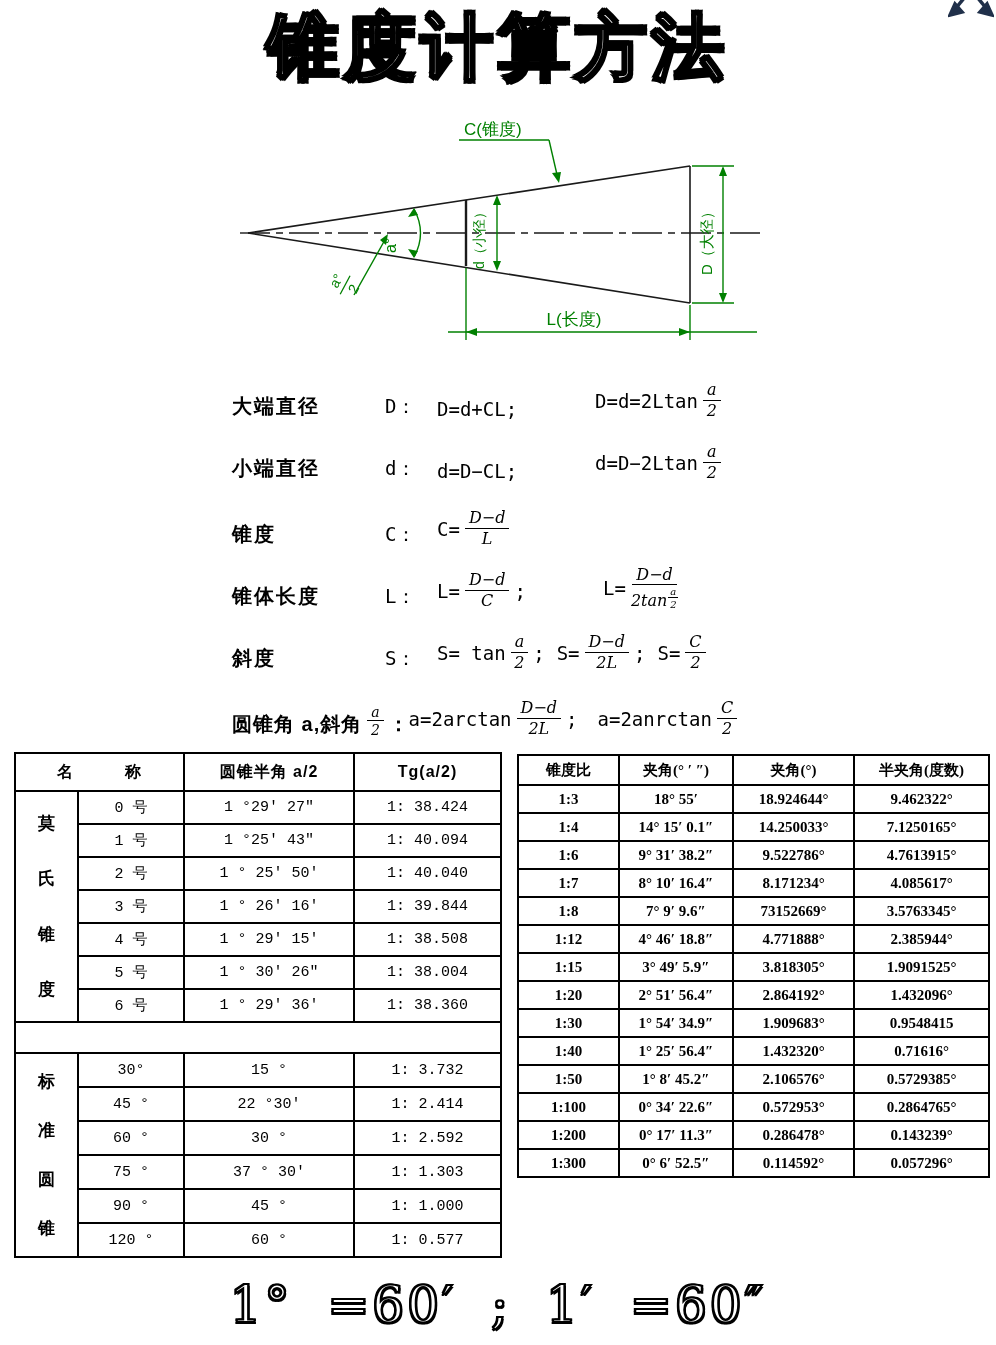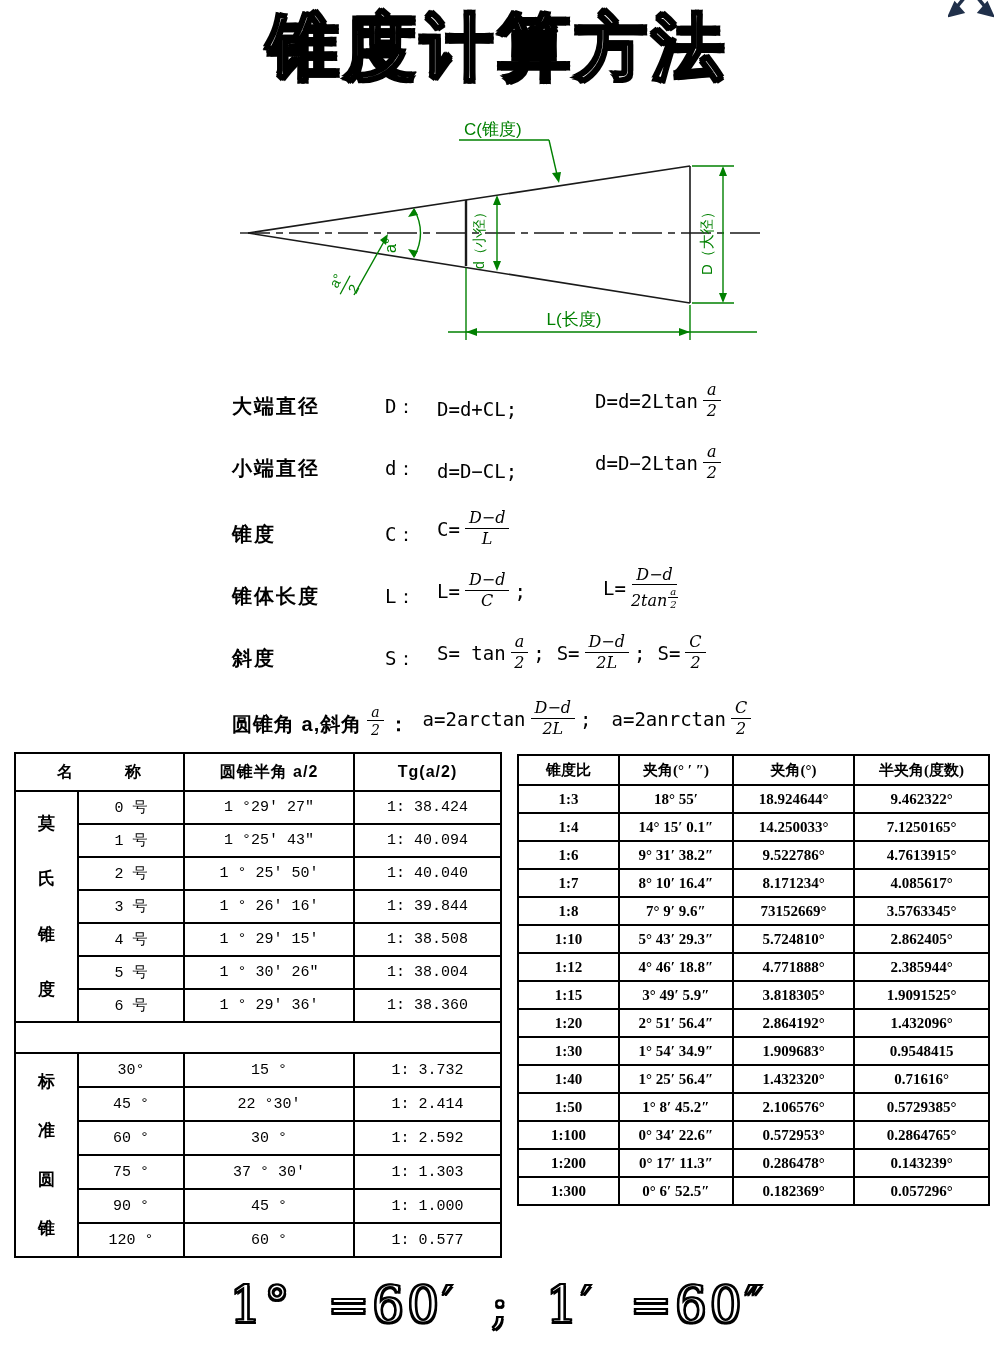--- a/index.html
+++ b/index.html
@@ -225,21 +225,21 @@
   </span>
 </div>
 
 <div class="frow" style="top:680px;height:58px">
   <span style="font-size:20px;font-weight:bold;letter-spacing:1px">圆锥角 a,斜角</span>
   <span class="frac" style="font-size:14px">
     <span class="num">a</span>
     <span class="den">2</span>
   </span>
   <span style="font-size:20px;font-weight:bold">：</span>
-  <span class="chunk" style="margin-left:14px">
+  <span class="chunk" style="">
     <span class="fmono">a=2arctan</span>
     <span class="frac">
       <span class="num">D−d</span>
       <span class="den">2L</span>
     </span>
     <span class="fmono">;</span>
   </span>
   <span class="chunk" style="margin-left:20px">
     <span class="fmono">a=2anrctan</span>
     <span class="frac">
@@ -387,26 +387,20 @@
     <td>8.171234°</td>
     <td>4.085617°</td>
   </tr>
   <tr>
     <td>1:8</td>
     <td>7° 9′ 9.6″</td>
     <td>73152669°</td>
     <td>3.5763345°</td>
   </tr>
   <tr>
-    <td>1:10</td>
-    <td>5° 43′ 29.3″</td>
-    <td>5.724810°</td>
-    <td>2.862405°</td>
-  </tr>
-  <tr>
     <td>1:12</td>
     <td>4° 46′ 18.8″</td>
     <td>4.771888°</td>
     <td>2.385944°</td>
   </tr>
   <tr>
     <td>1:15</td>
     <td>3° 49′ 5.9″</td>
     <td>3.818305°</td>
     <td>1.9091525°</td>
@@ -443,19 +437,19 @@
   </tr>
   <tr>
     <td>1:200</td>
     <td>0° 17′ 11.3″</td>
     <td>0.286478°</td>
     <td>0.143239°</td>
   </tr>
   <tr>
     <td>1:300</td>
     <td>0° 6′ 52.5″</td>
-    <td>0.182369°</td>
+    <td>0.114592°</td>
     <td>0.057296°</td>
   </tr>
   </tbody>
 </table>
 
 <div class="footer">1° =60′  ;  1′ =60″</div>
 
 </body></html>

